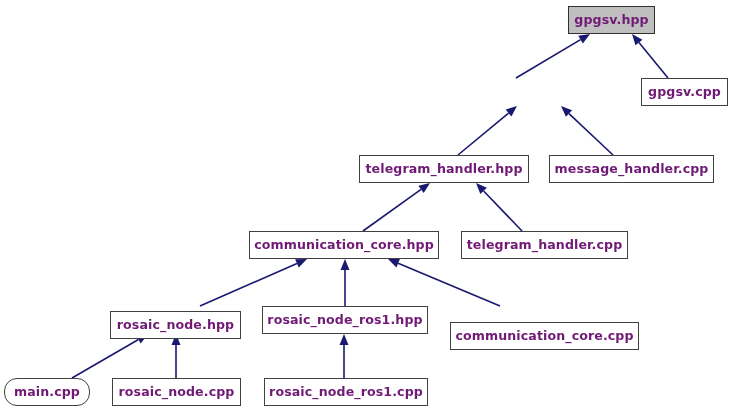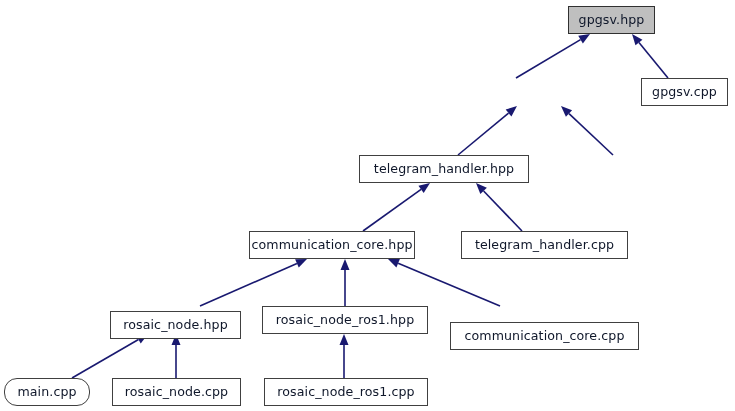--- a/index.html
+++ b/index.html
@@ -21,29 +21,30 @@
     top: 0;
     width: 735px;
     height: 411px;
     pointer-events: none;
   }
   .node {
     position: absolute;
     box-sizing: border-box;
     border: 1px solid #404040;
     background: #ffffff;
-    color: #0f172a;
+    color: #701a75;
     display: flex;
     align-items: center;
     justify-content: center;
     font-size: 12.6px;
     line-height: 1;
     letter-spacing: 0.1px;
     white-space: nowrap;
     z-index: 2;
+    font-weight: bold;
   }
   .node.highlight {
     background: #bfbfbf;
     border-color: #303030;
   }
   .node-label {
     display: block;
     padding: 0 2px;
   }
 </style>
@@ -103,21 +104,24 @@
     </svg>
 <div class="node highlight" style="left: 568px; top: 6px; width: 87px; height: 28px;">
       <span class="node-label">gpgsv.hpp</span>
     </div>
     <div class="node" style="left: 641px; top: 78px; width: 87px; height: 28px;">
       <span class="node-label">gpgsv.cpp</span>
     </div>
     <div class="node" style="left: 359px; top: 155px; width: 170px; height: 28px;">
       <span class="node-label">telegram_handler.hpp</span>
     </div>
-    <div class="node" style="left: 249px; top: 231px; width: 166px; height: 28px;">
+    <div class="node" style="left: 549px; top: 155px; width: 165px; height: 28px;">
+      <span class="node-label">message_handler.cpp</span>
+    </div>
+    <div class="node" style="left: 249px; top: 231px; width: 190px; height: 28px;">
       <span class="node-label">communication_core.hpp</span>
     </div>
     <div class="node" style="left: 461px; top: 231px; width: 167px; height: 28px;">
       <span class="node-label">telegram_handler.cpp</span>
     </div>
     <div class="node" style="left: 110px; top: 311px; width: 131px; height: 28px;">
       <span class="node-label">rosaic_node.hpp</span>
     </div>
     <div class="node" style="left: 262px; top: 306px; width: 166px; height: 28px;">
       <span class="node-label">rosaic_node_ros1.hpp</span>

